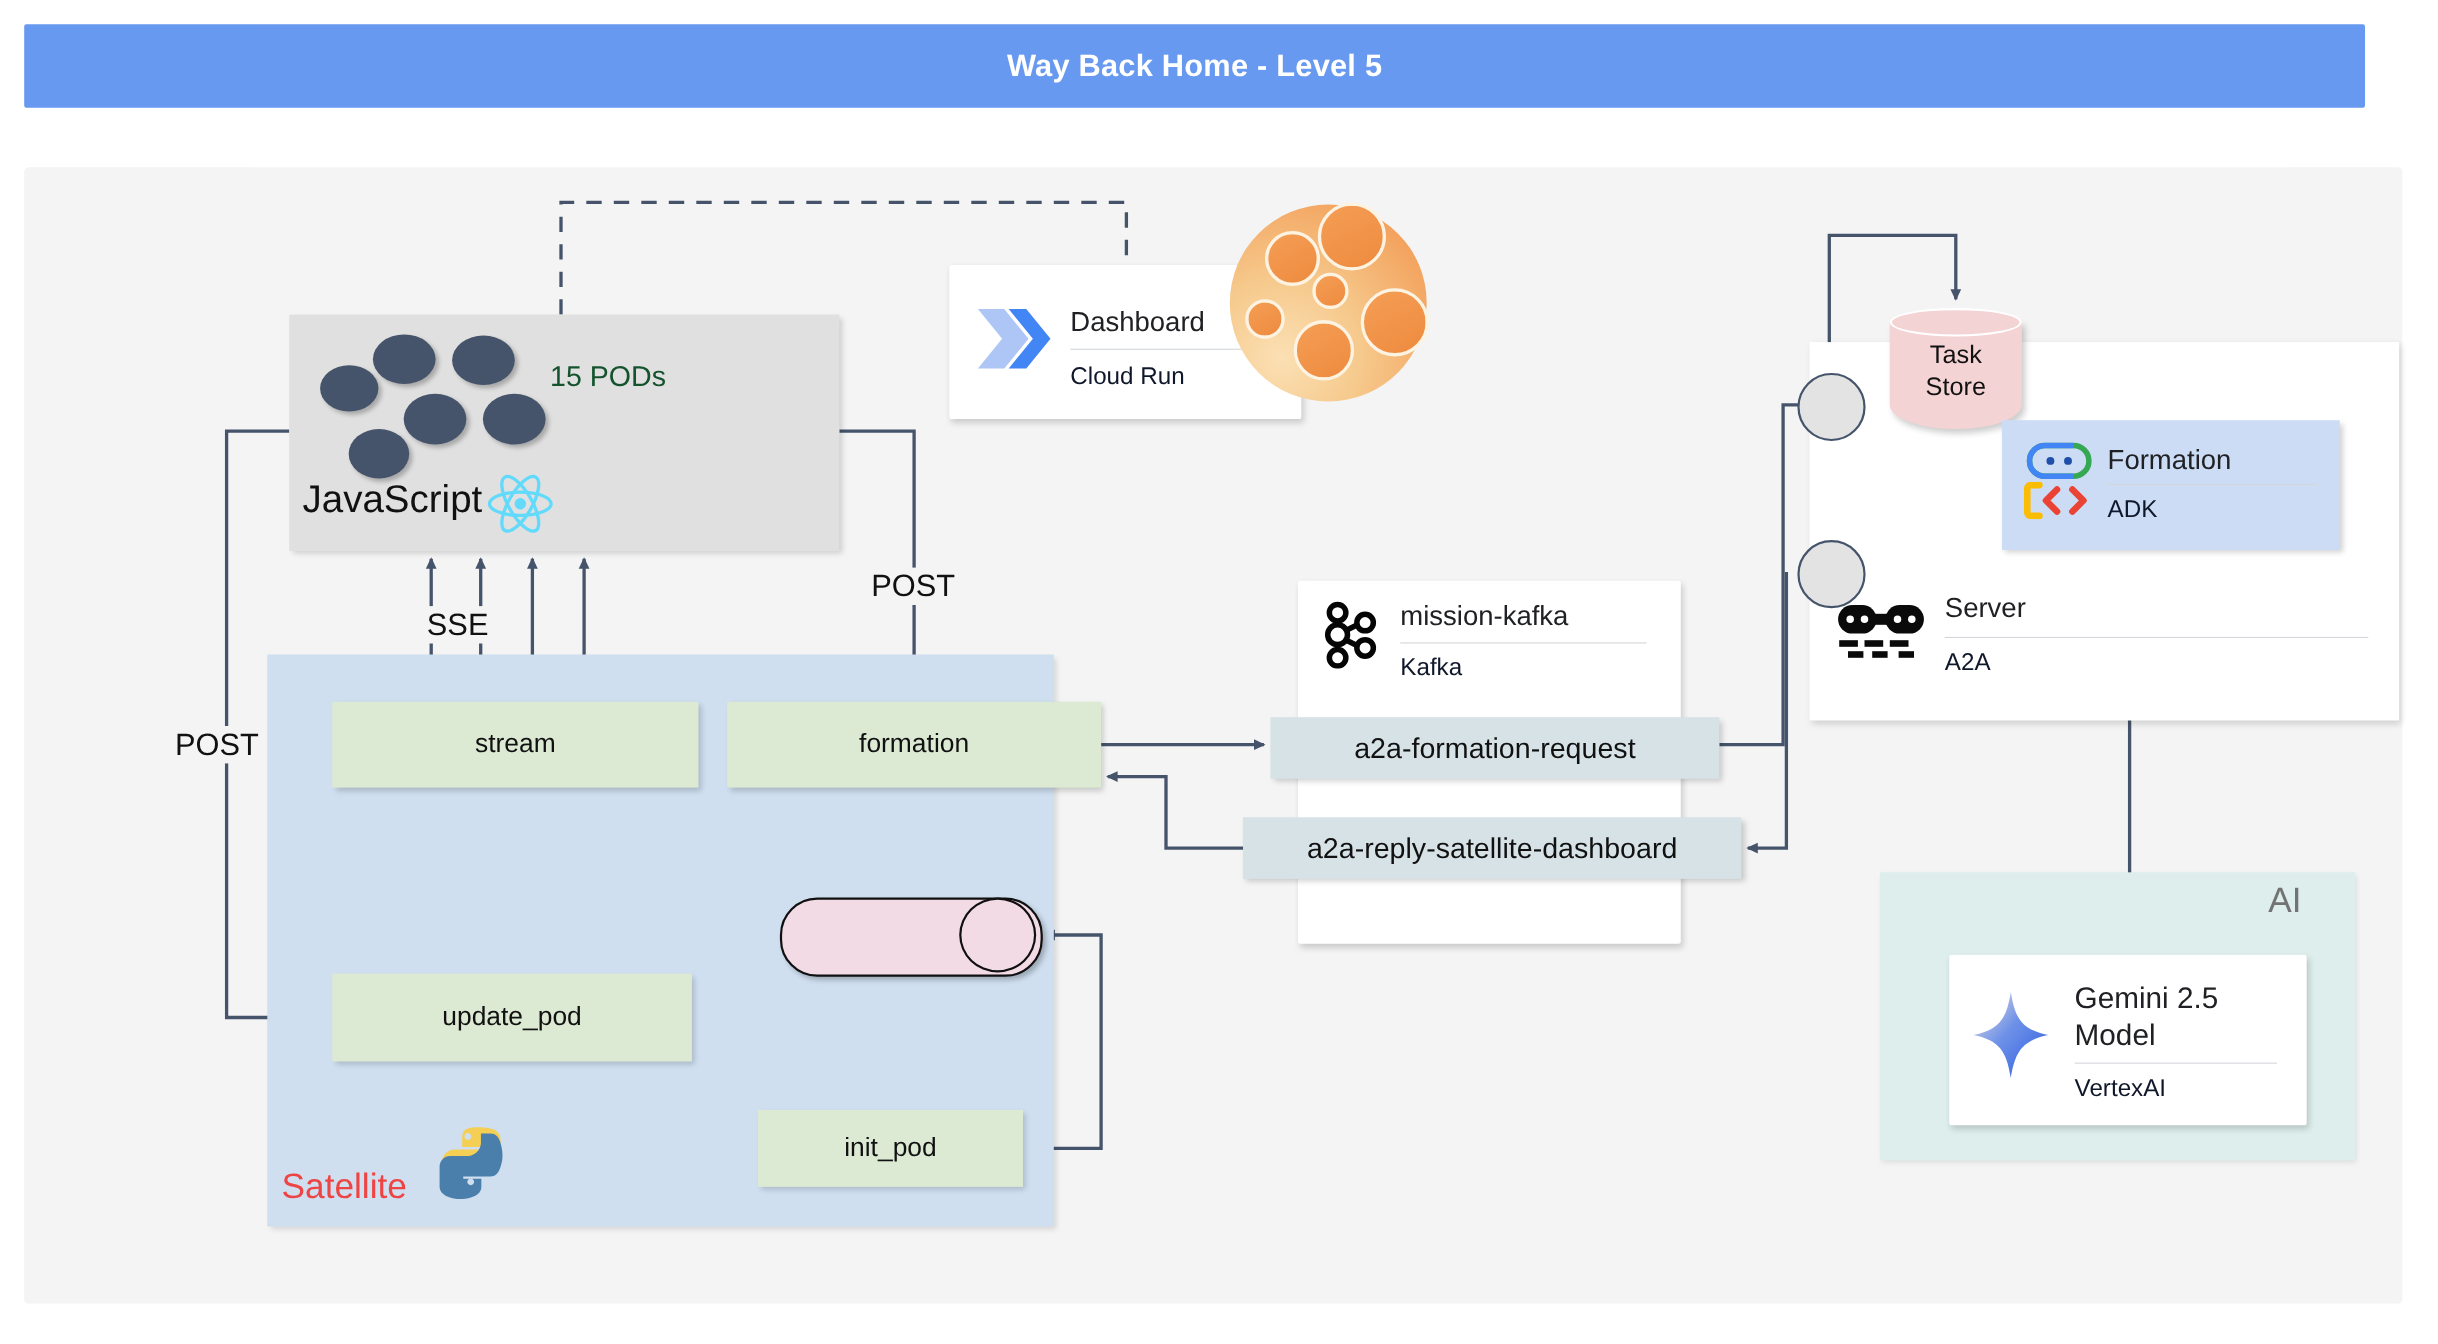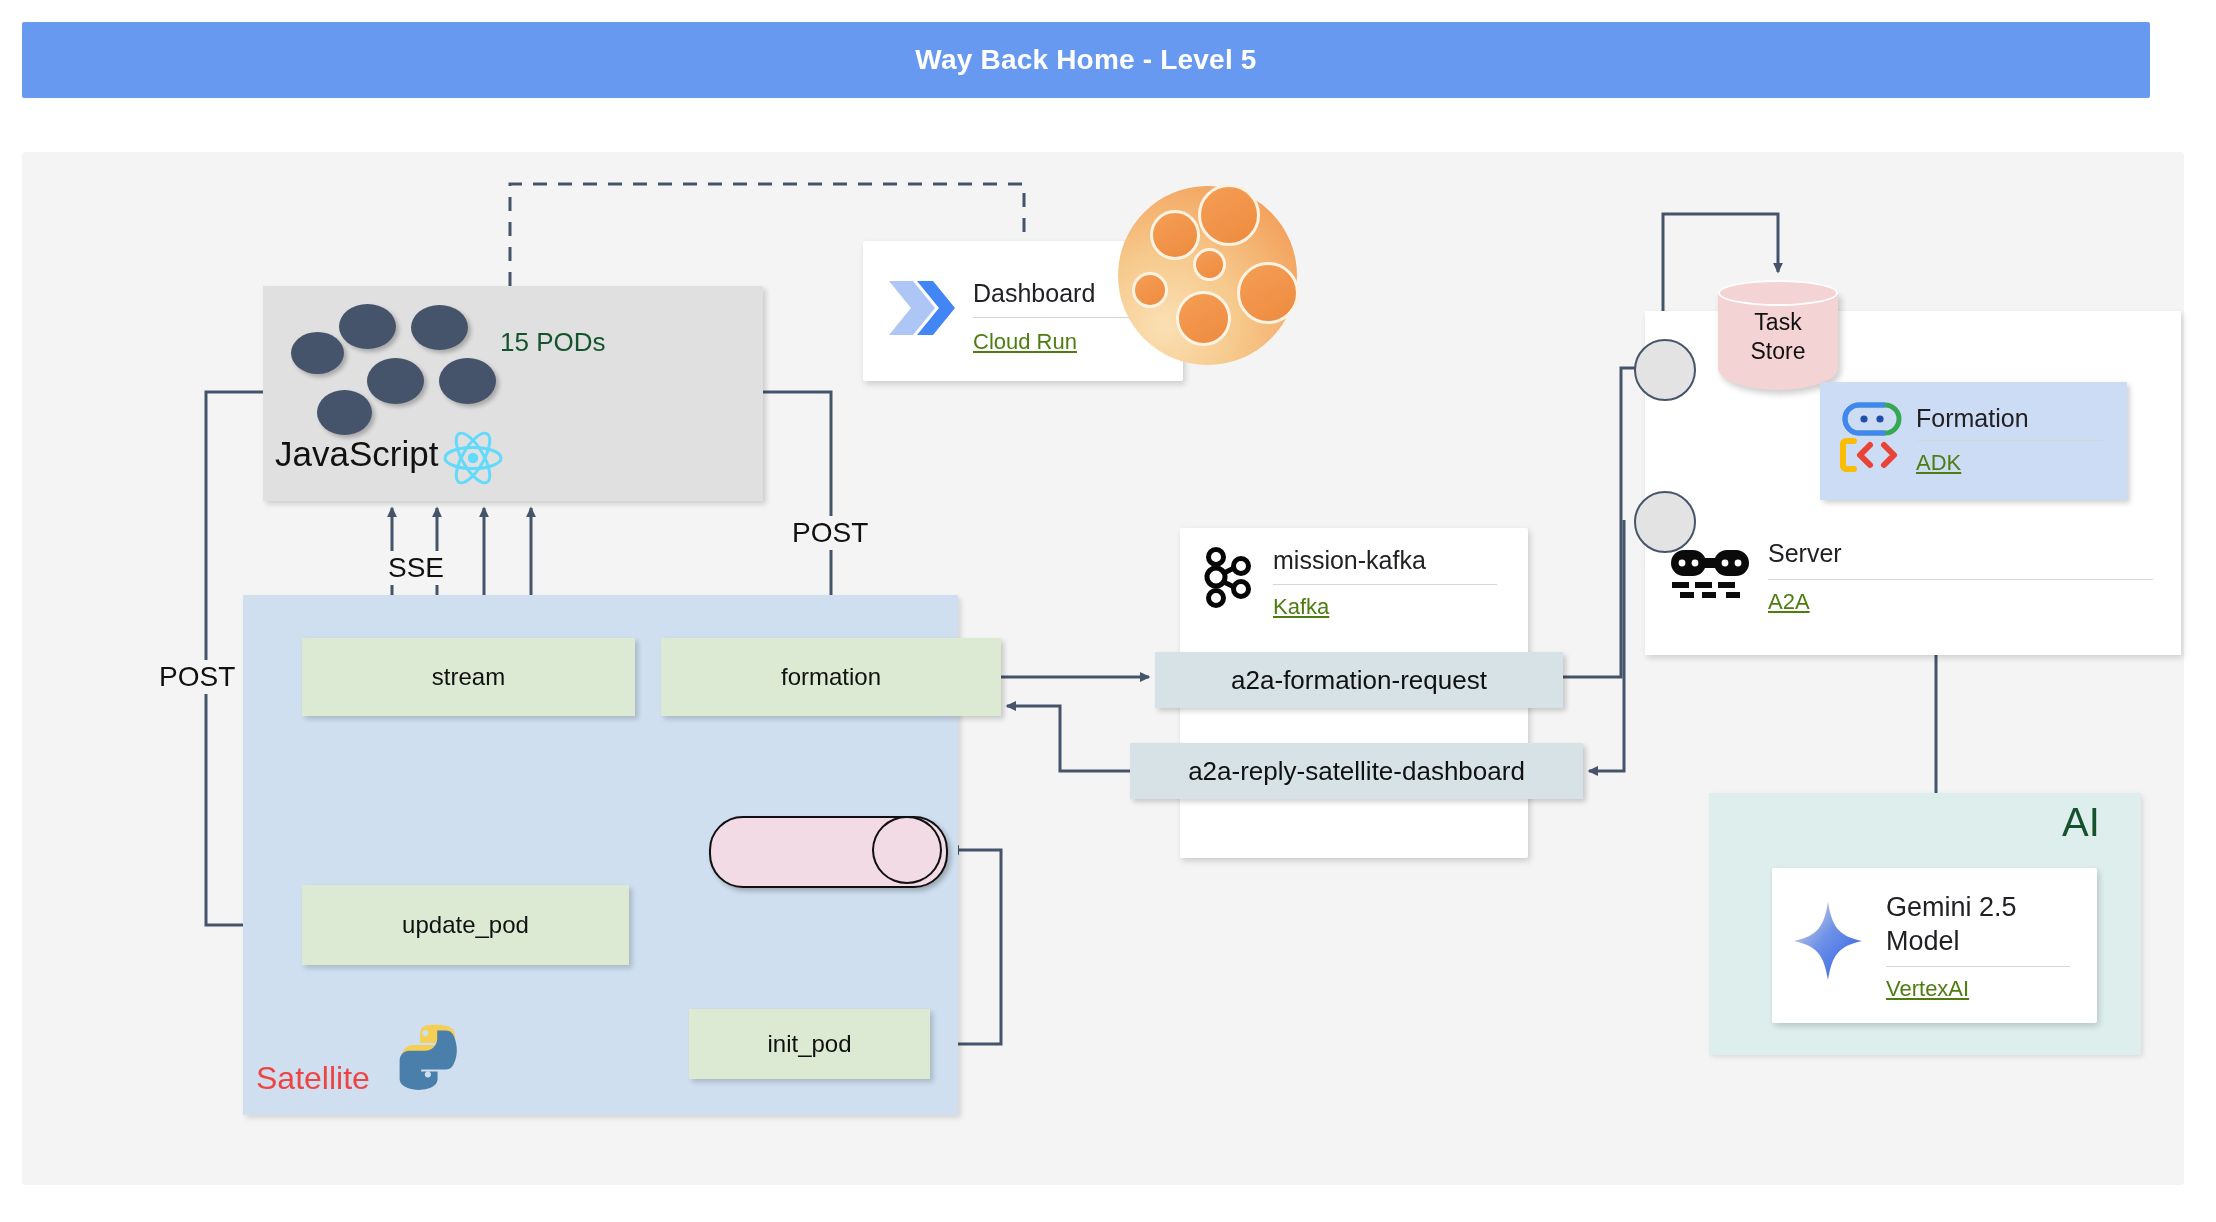--- a/index.html
+++ b/index.html
@@ -33,21 +33,21 @@
   .js-label{left:275px;top:434px;font-size:35px;color:#111;}
   .pods-count{left:500px;top:327px;font-size:26px;color:#14532d;}
   .pod-dot{border-radius:50%;background:#45546b;box-shadow:3px 3px 4px rgba(0,0,0,.25);}
 
   
   .card{
     background:#ffffff;box-shadow:2px 3px 6px rgba(0,0,0,.17);border-radius:2px;
   }
   .dash-card{left:863px;top:241px;width:320px;height:140px;}
   .card-title{font-size:25px;color:#202124;}
-  .card-sub{font-size:22px;color:#4d7c0f;text-decoration:underline;}
+  .card-sub{font-size:22px;color:#0f172a;}
   .card-rule{height:1px;background:#d3d6da;}
 
   
   .planet{left:1118px;top:186px;width:179px;height:179px;border-radius:50%;
     background:radial-gradient(circle at 26% 78%, #fbe0b4 0%, #f6c98c 38%, #f3a15c 82%);}
   .crater{position:absolute;border-radius:50%;border:3px solid #fdf3e3;
     background:linear-gradient(150deg,#f49e55,#ee8b3f);}
 
   
   .satellite{
@@ -103,21 +103,21 @@
   .ts-text{position:absolute;left:0;top:28px;width:120px;text-align:center;
     font-size:23px;line-height:29px;color:#111;}
 
   
   .adk-card{left:1820px;top:382px;width:307px;height:118px;background:#cddcf5;
     box-shadow:3px 3px 5px rgba(0,0,0,.18);}
 
   
   .ai-box{left:1709px;top:793px;width:432px;height:262px;background:#ddeeec;
     box-shadow:2px 2px 5px rgba(0,0,0,.1);}
-  .ai-label{left:2062px;top:800px;font-size:40px;color:#14532d;}
+  .ai-label{left:2062px;top:800px;font-size:32px;color:#737373;}
   .gemini-card{left:1772px;top:868px;width:325px;height:155px;}
 
   
   .gw{border-radius:50%;background:#e3e3e3;border:2px solid #45546b;}
 
   
   .edge-label{font-size:28px;color:#111;background:#f4f4f4;padding:1px 6px;}
 
   .nowrap{white-space:nowrap;}
 </style>

